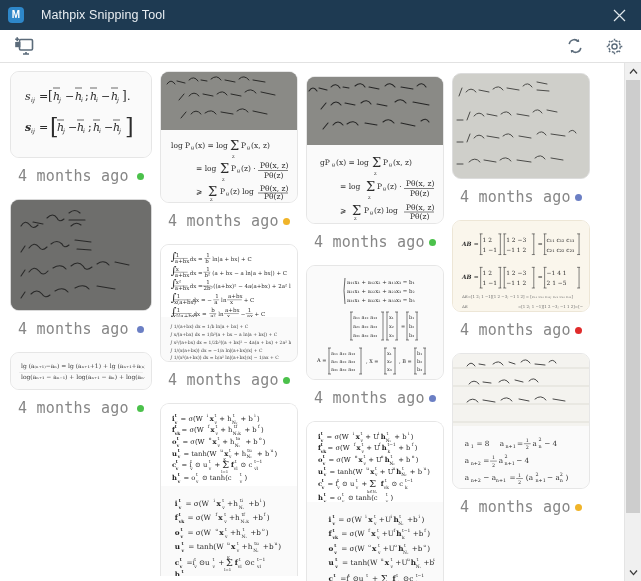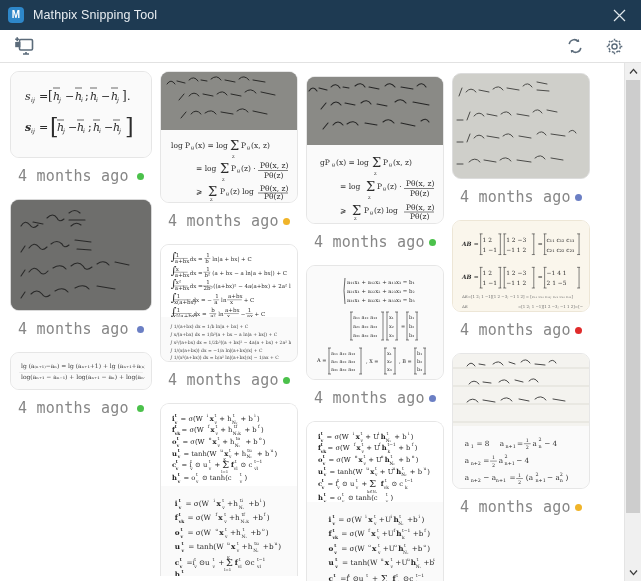--- a/index.html
+++ b/index.html
@@ -36,21 +36,21 @@
     display: flex; align-items: center; justify-content: center;
     color: #ffffff;
     font-size: 10px;
     font-weight: bold;
     line-height: 1;
     flex: 0 0 16px;
   }
   .title-text {
     color: #e9eef2;
     font-size: 12.5px;
-    margin-left: 9px;
+    margin-left: 17px;
     letter-spacing: 0.1px;
     white-space: nowrap;
   }
   .titlebar-spacer { flex: 1 1 auto; }
   .close-btn {
     width: 44px; height: 30px;
     display: flex; align-items: center; justify-content: center;
     color: #dfe6eb;
     font-size: 15px;
     cursor: pointer;

